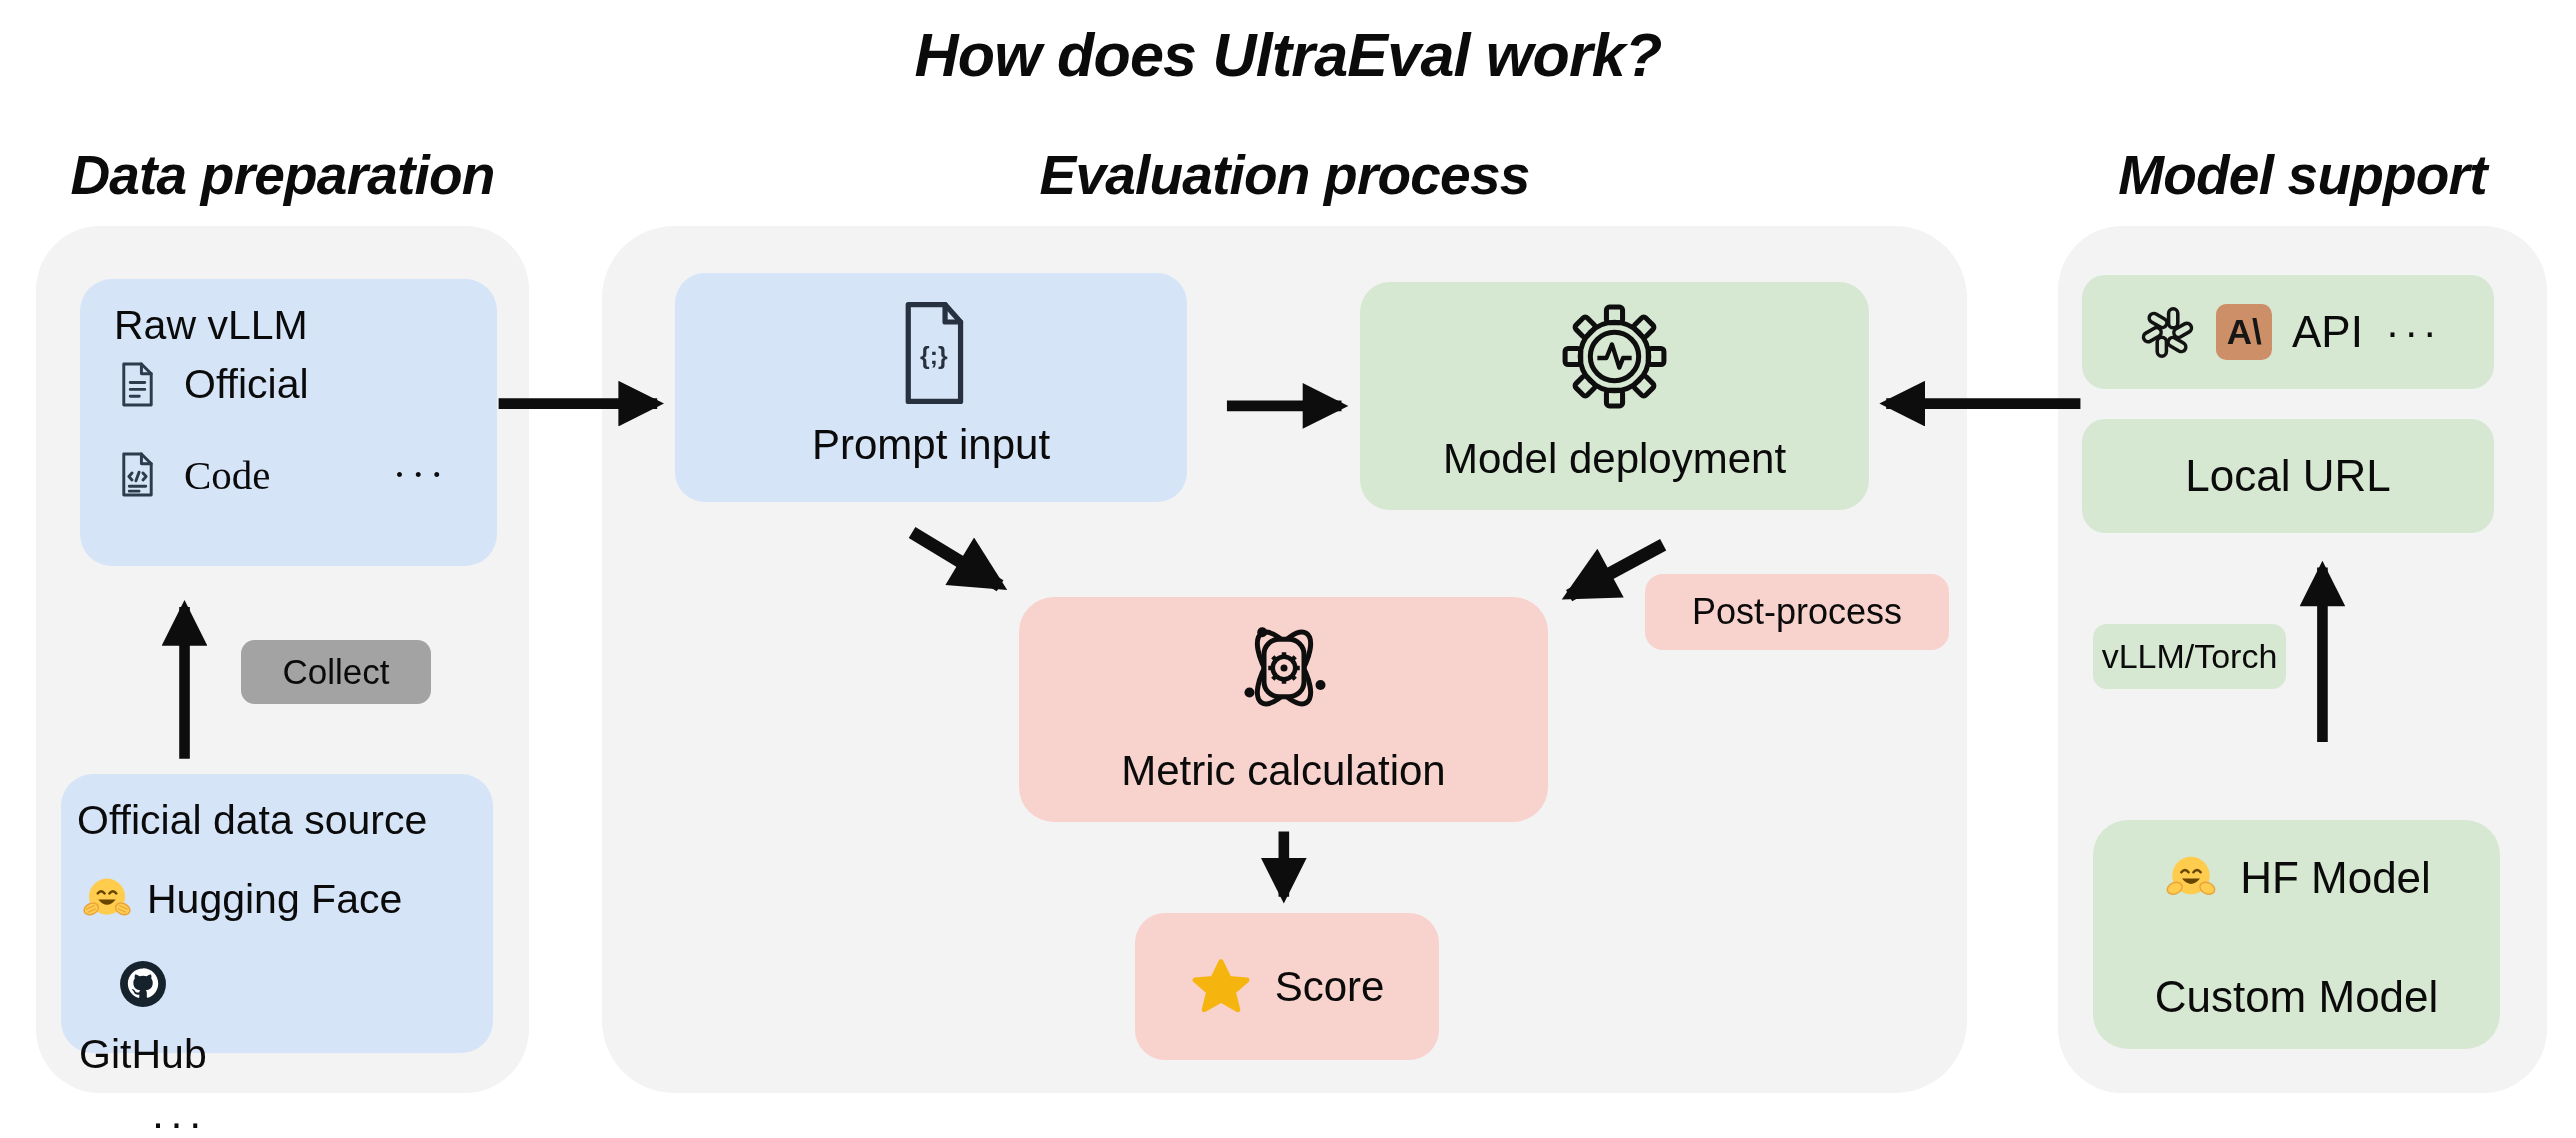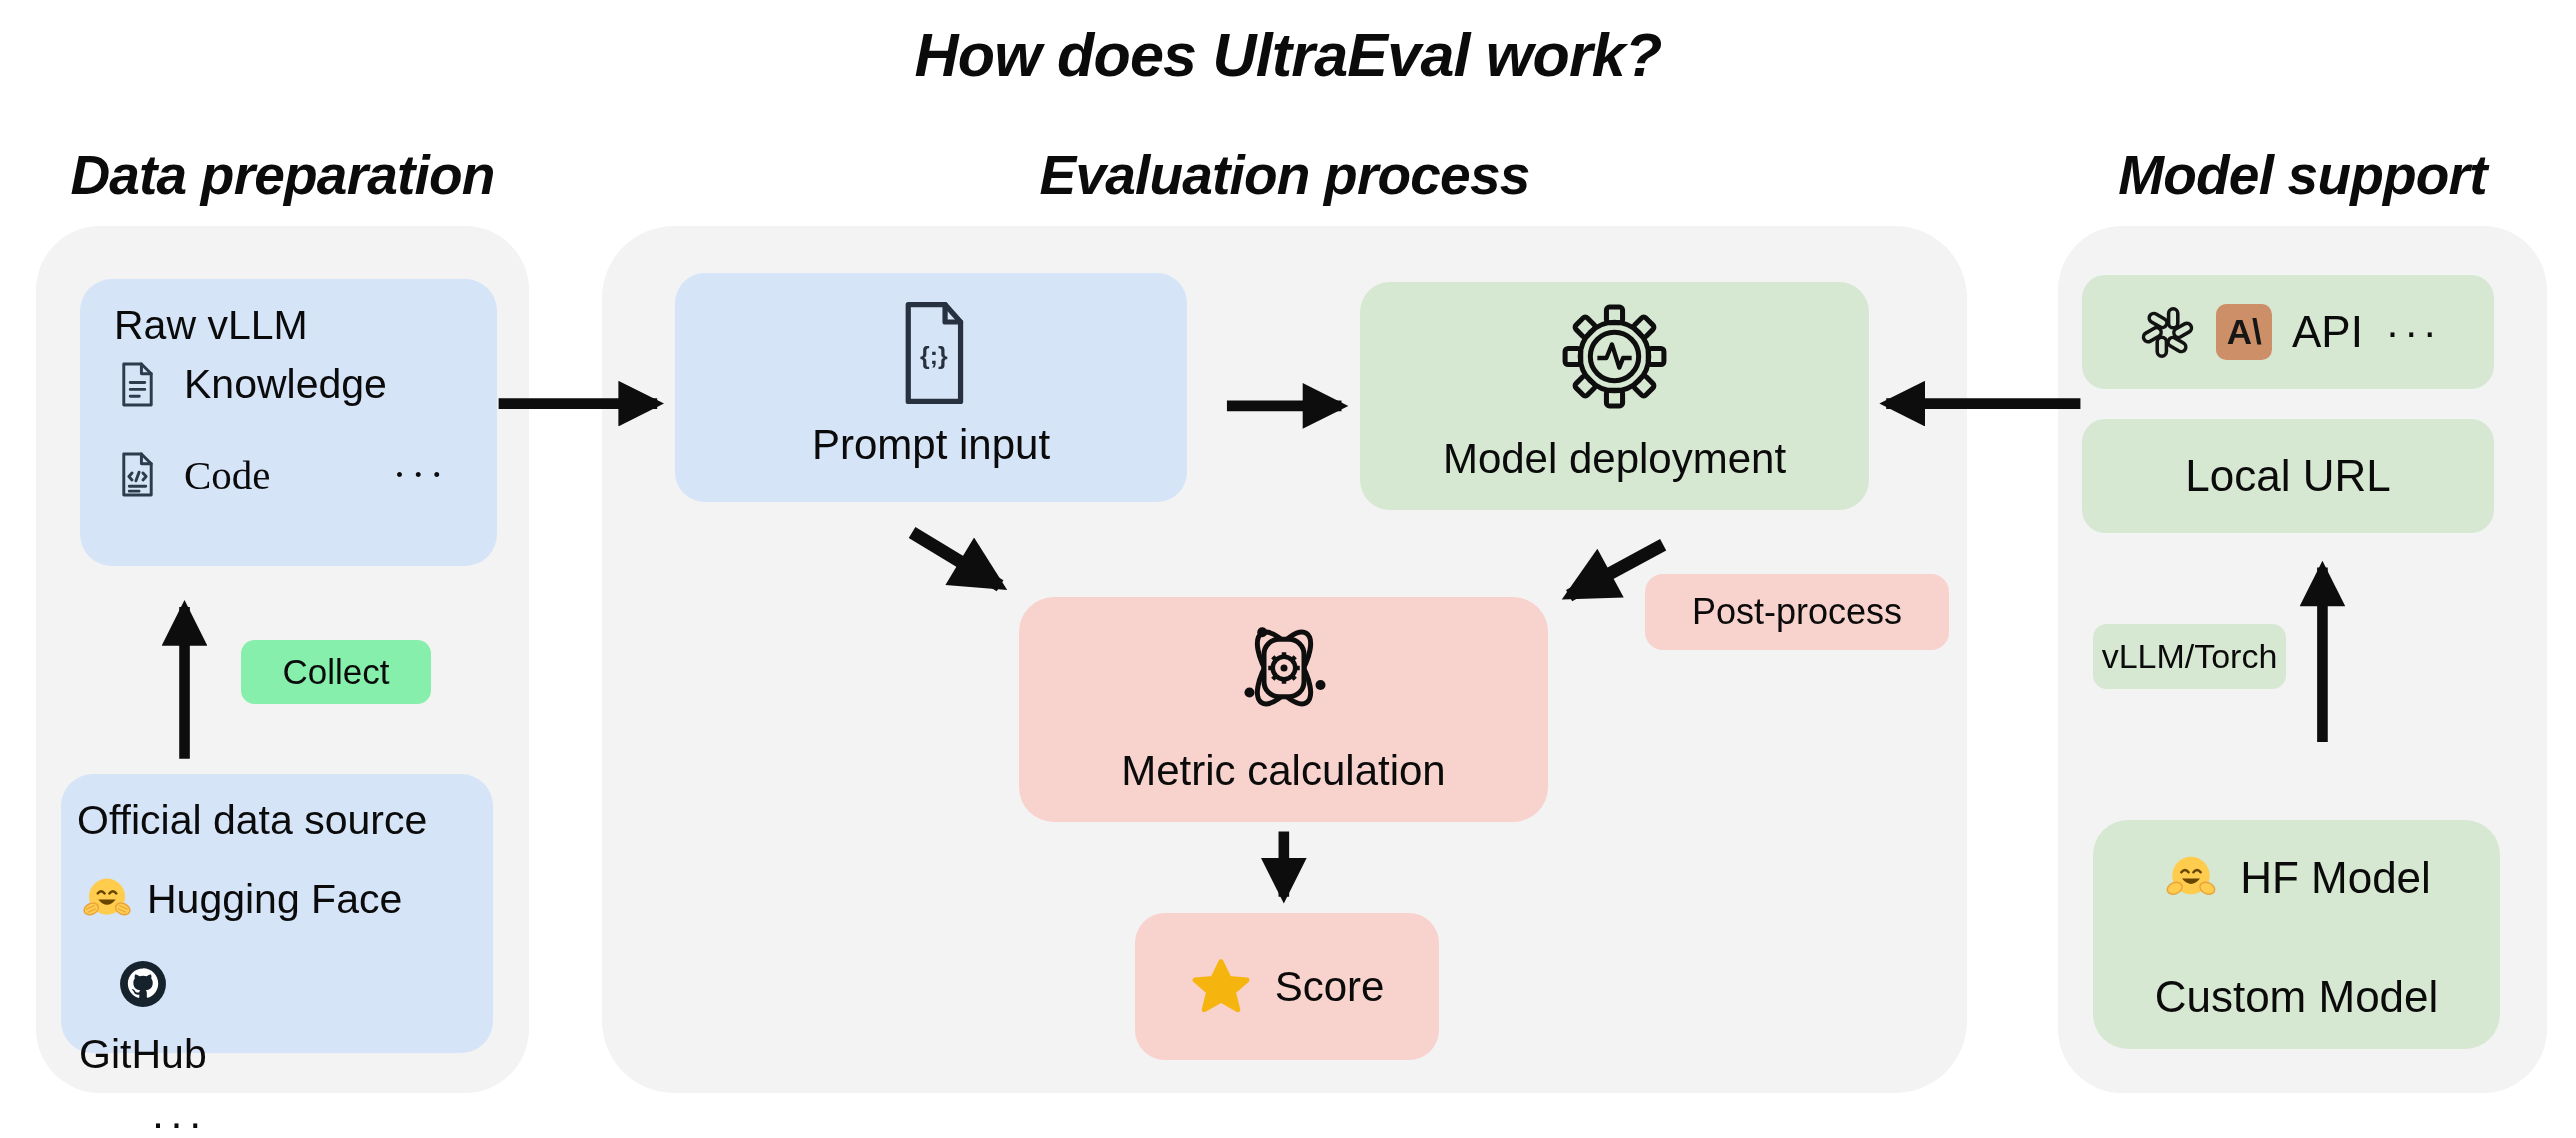--- a/index.html
+++ b/index.html
@@ -45,39 +45,39 @@
 <div class="abs boxtitle" style="left:114px;top:302px;">Raw vLLM</div>
 
 <div class="abs row" style="left:114px;top:358px;gap:23px;">
   <span>
     <svg width="47" height="53" viewBox="0 0 24 26" fill="none" stroke="#2d3b4c" stroke-width="1.5" stroke-linejoin="round" stroke-linecap="round">
       <path d="M5 2.5 h9 l5 5 V23.5 H5 Z"></path>
       <path d="M14 2.5 V7.5 H19"></path>
       <path d="M8.3 12 h7.4 M8.3 15.5 h7.4 M8.3 19 h4.6"></path>
     </svg>
   </span>
-  <span class="rowtext">Knowledge</span>
+  <span class="rowtext">Official</span>
 </div>
 
 <div class="abs row" style="left:114px;top:448px;gap:23px;font-family:Liberation Serif, serif;">
   <span>
     <svg width="47" height="53" viewBox="0 0 24 26" fill="none" stroke="#2d3b4c" stroke-width="1.5" stroke-linejoin="round" stroke-linecap="round">
       <path d="M5 2.5 h9 l5 5 V23.5 H5 Z"></path>
       <path d="M14 2.5 V7.5 H19"></path>
       <path d="M9.2 12.2 L7.6 14 L9.2 15.8"></path>
       <path d="M14.8 12.2 L16.4 14 L14.8 15.8"></path>
       <path d="M12.8 11.8 L11.2 16.2"></path>
       <path d="M7.8 19 h8.4 M7.8 21.5 h5"></path>
     </svg>
   </span>
   <span class="rowtext">Code</span>
   <span class="dots" style="margin-left:99px;">···</span>
 </div>
 
-<div class="abs badge" style="left:241px;top:640px;width:190px;height:64px;background:#86efac;font-size:35px;">
+<div class="abs badge" style="left:241px;top:640px;width:190px;height:64px;background:#a3a3a3;font-size:35px;">
   <span>Collect</span>
 </div>
 
 <div class="abs node blue" style="left:61px;top:774px;width:432px;height:279px;"></div>
 <div class="abs boxtitle" style="left:77px;top:797px;">Official data source</div>
 
 <div class="abs row" style="left:79px;top:871px;gap:12px;">
   <span>
     <svg width="56" height="56" viewBox="0 0 48 48">
       <circle cx="24" cy="22" r="15.5" fill="#FFCC4D"></circle>

